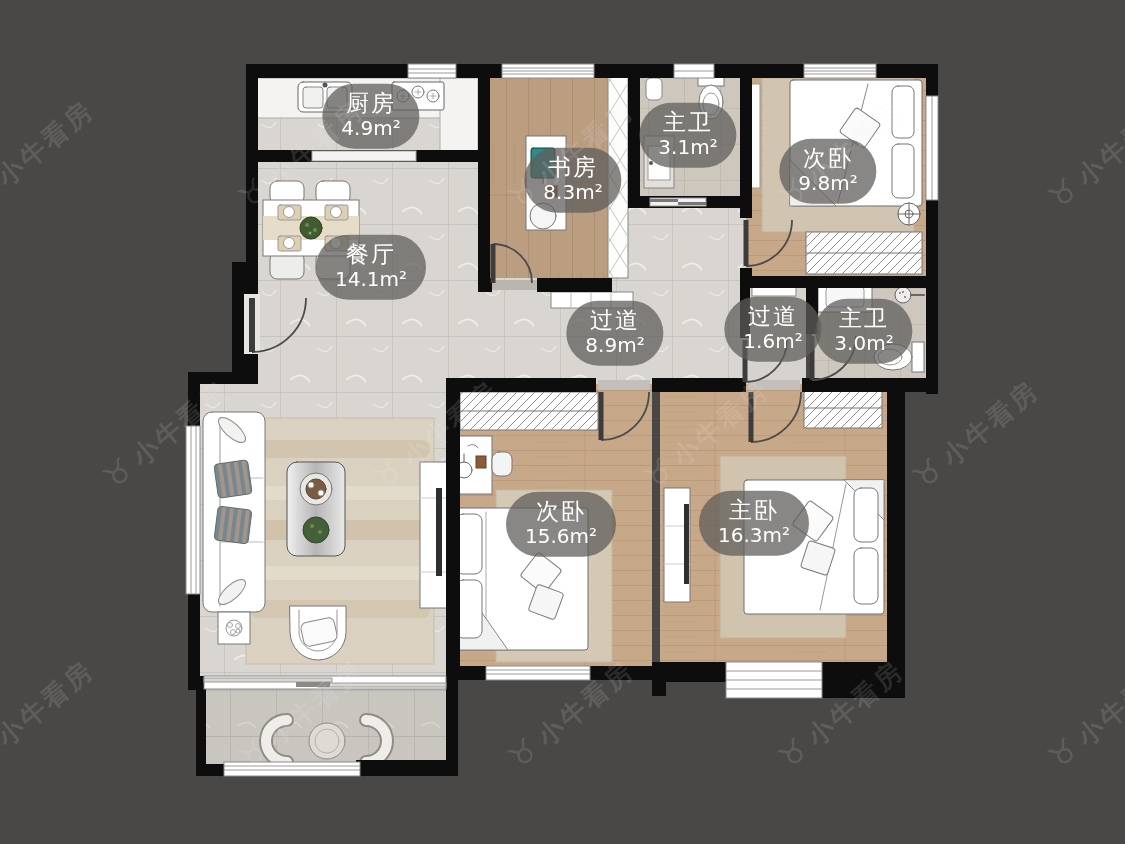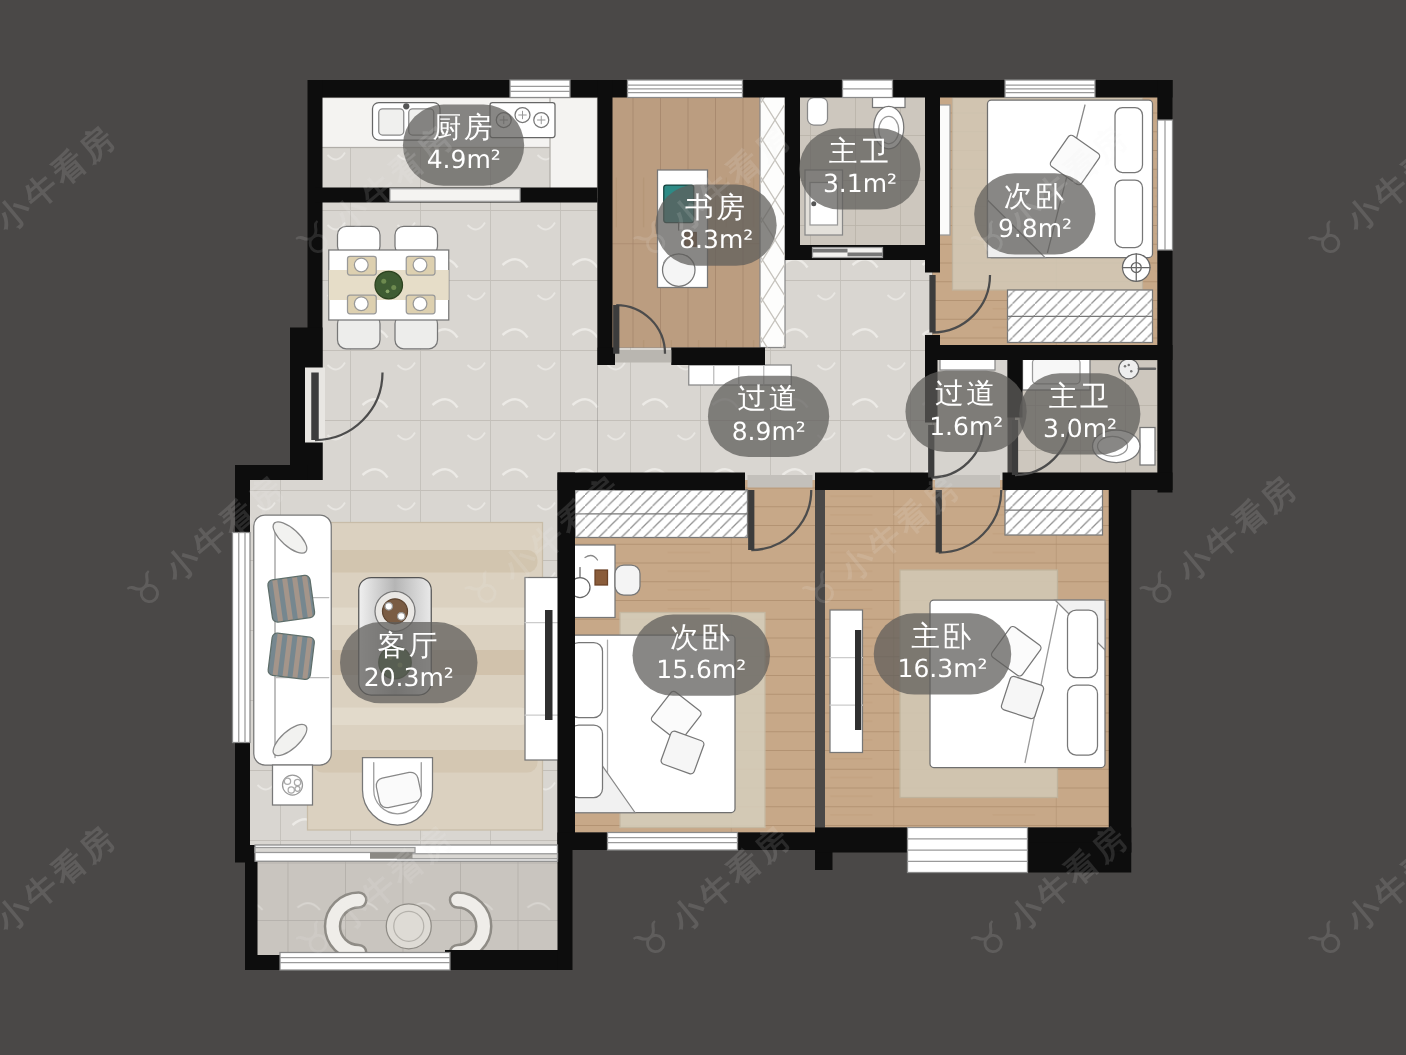--- a/index.html
+++ b/index.html
@@ -449,35 +449,35 @@
     <span class="rarea">8.3m²</span>
   </div>
   <div class="room-label" style="left:688px;top:135px">
     <span class="rname">主卫</span>
     <span class="rarea">3.1m²</span>
   </div>
   <div class="room-label" style="left:828px;top:171px">
     <span class="rname">次卧</span>
     <span class="rarea">9.8m²</span>
   </div>
+  <div class="room-label" style="left:371px;top:267px">
+    <span class="rname">餐厅</span>
+    <span class="rarea">14.1m²</span>
+  </div>
   <div class="room-label" style="left:615px;top:333px">
     <span class="rname">过道</span>
     <span class="rarea">8.9m²</span>
   </div>
   <div class="room-label" style="left:773px;top:329px">
     <span class="rname">过道</span>
     <span class="rarea">1.6m²</span>
   </div>
   <div class="room-label" style="left:864px;top:331px">
     <span class="rname">主卫</span>
     <span class="rarea">3.0m²</span>
-  </div>
-  <div class="room-label" style="left:327px;top:530px">
-    <span class="rname">客厅</span>
-    <span class="rarea">20.3m²</span>
   </div>
   <div class="room-label" style="left:561px;top:524px">
     <span class="rname">次卧</span>
     <span class="rarea">15.6m²</span>
   </div>
   <div class="room-label" style="left:754px;top:523px">
     <span class="rname">主卧</span>
     <span class="rarea">16.3m²</span>
   </div>
 </div>

